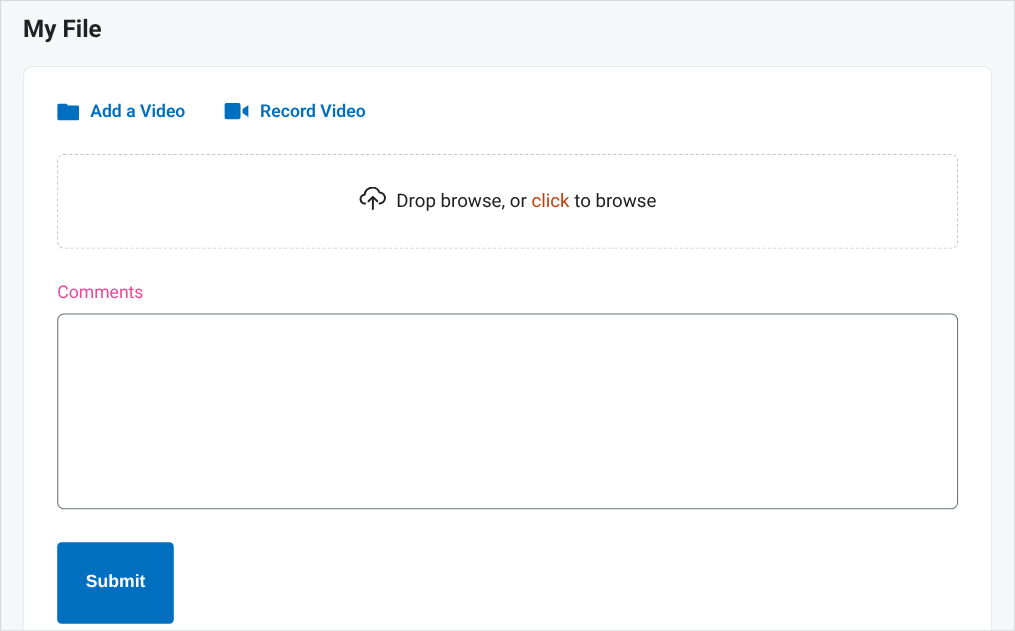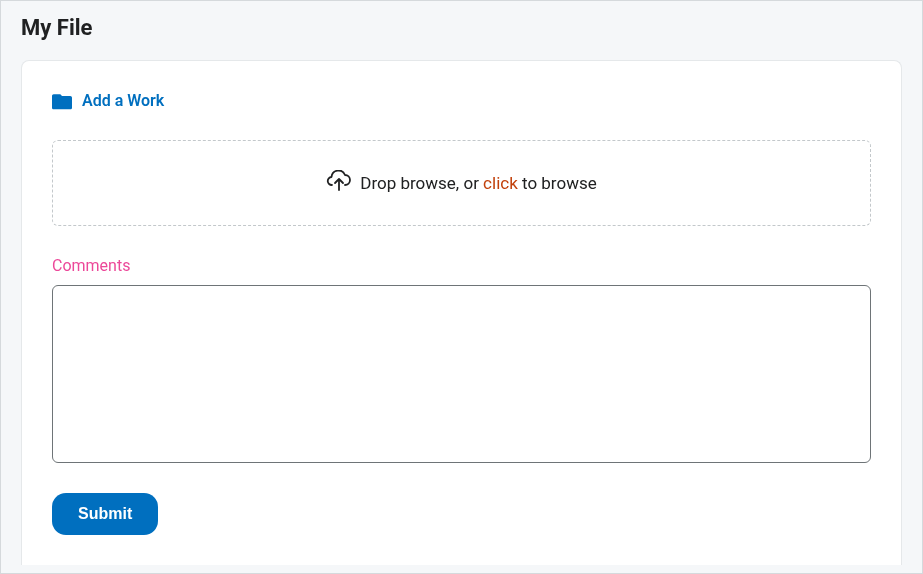--- a/index.html
+++ b/index.html
@@ -88,46 +88,55 @@
       font-family: inherit;
       font-size: 15px;
       resize: none;
       outline: none;
     }
     .submit-btn {
       margin-top: 26px;
       background: #006fbf;
       color: #ffffff;
       border: none;
-      border-radius: 14px;
-      padding: 12px 26px;
+      border-radius: 4px;
+      padding: 28px 26px;
       font-size: 16px;
       font-weight: 700;
       cursor: pointer;
     }
   </style>
 </head>
 <body>
 
 <h1 class="page-title">My File</h1>
 
 <div class="card">
 
   <div class="action-row">
 
     <a class="action-link">
       <span class="icon">
         <svg width="20" height="18" viewBox="0 0 24 20">
           <path d="M10 2H2C0.9 2 0 2.9 0 4v14c0 1.1 0.9 2 2 2h20c1.1 0 2-0.9 2-2V6c0-1.1-0.9-2-2-2H12L10 2z"></path>
         </svg>
       </span>
-      <span>Add a Work</span>
+      <span>Add a Video</span>
     </a>
 
 
+    <a class="action-link">
+      <span class="icon">
+        <svg width="22" height="16" viewBox="0 0 24 16">
+          <path d="M16 2v12c0 1.1-0.9 2-2 2H2c-1.1 0-2-0.9-2-2V2C0 0.9 0.9 0 2 0h12C15.1 0 16 0.9 16 2z"></path>
+          <path d="M24 2v12l-6-4V6L24 2z"></path>
+        </svg>
+      </span>
+      <span>Record Video</span>
+    </a>
 
   </div>
 
   <div class="dropzone">
     <span class="upload-icon">
       <svg width="26" height="22" viewBox="0 0 26 22" stroke-width="1.8" stroke-linecap="round" stroke-linejoin="round">
         <path d="M19 15a5 5 0 0 0 0-10 7 7 0 0 0-13.5 2A4 4 0 0 0 6 15"></path>
         <path d="M13 20V10"></path>
         <path d="M9 13l4-4 4 4"></path>
       </svg>

